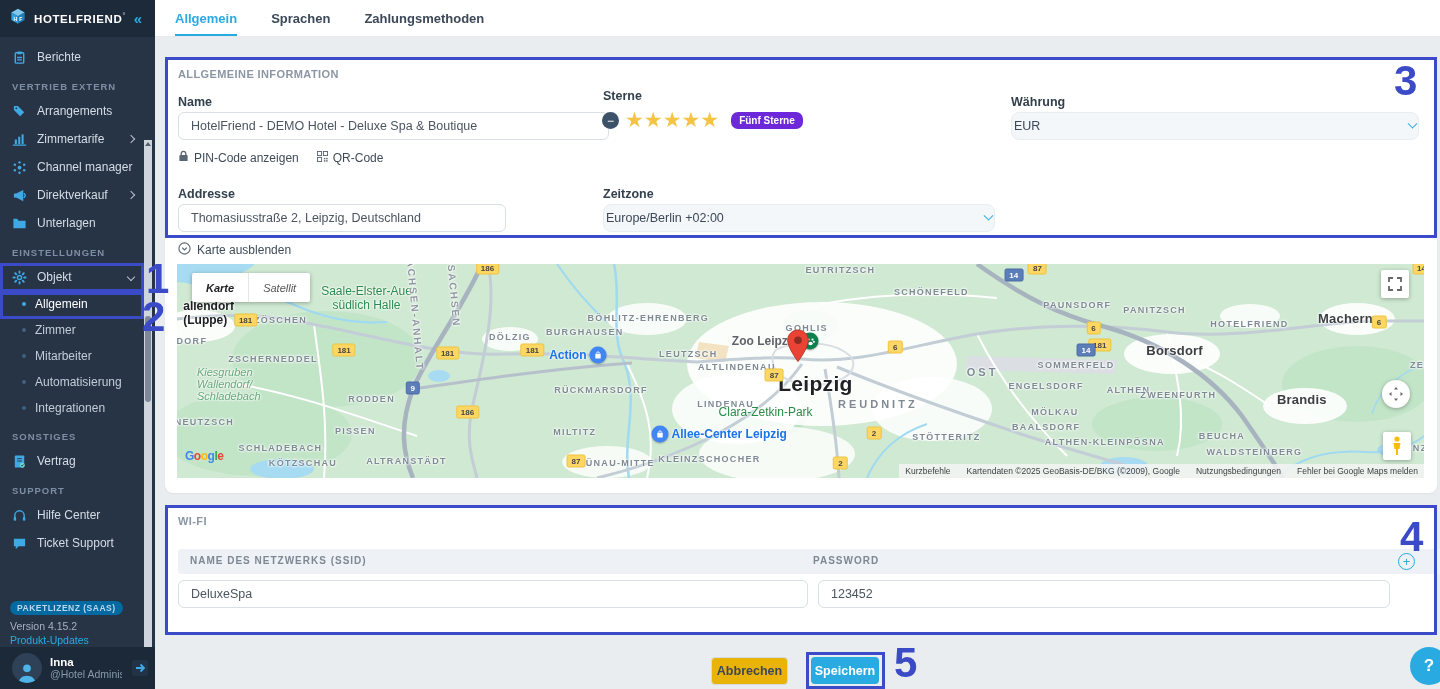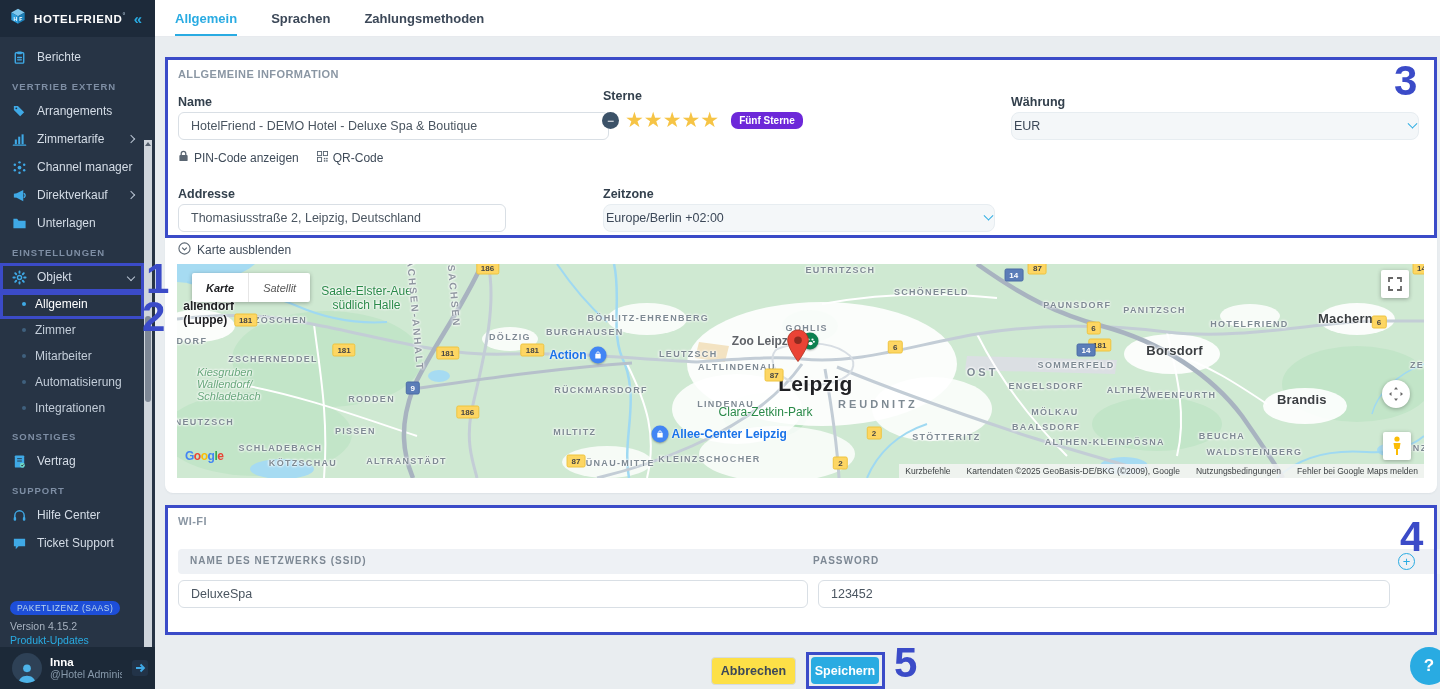--- a/index.html
+++ b/index.html
@@ -27,21 +27,21 @@
   .side-subitem.active { color:#fff; }
   .side-subitem.active .dot { background:#3fa9e6; }
   .chevron { width:6px; height:6px; border-right:1.5px solid #b9c4d2; border-bottom:1.5px solid #b9c4d2; }
   .chevron.right { transform:rotate(-45deg); }
   .chevron.down { transform:rotate(45deg); }
   .side-scrollbar { position:absolute; left:144px; top:140px; width:8px; height:507px; background:#cfd5dc; }
   .side-scrollbar .arrow { width:0; height:0; margin:2px auto 0; border-left:3px solid transparent;
     border-right:3px solid transparent; border-bottom:4px solid #55606e; }
   .side-scrollbar .thumb { position:absolute; left:1px; top:176px; width:6px; height:86px; background:#7e8896; border-radius:3px; }
   .license-block { position:absolute; left:10px; top:597px; width:140px; }
-  .license-badge { display:inline-block; background:#1d4ed8; color:#bcd6ea; font-size:8.5px; font-weight:normal;
+  .license-badge { display:inline-block; background:#0369a1; color:#bcd6ea; font-size:8.5px; font-weight:bold;
     letter-spacing:.5px; padding:2px 7px; border-radius:7px; }
   .version-text { color:#a7b2c0; font-size:10.5px; margin-top:5px; }
   .updates-link { color:#29abe2; font-size:10.5px; margin-top:2px; cursor:pointer; }
   .user-bar { position:absolute; left:0; bottom:0; width:155px; height:42px; background:#1c2938;
     display:flex; align-items:center; padding:0 6px 0 12px; gap:8px; }
   .avatar { width:30px; height:30px; border-radius:50%; background:#2e4156; overflow:hidden; flex:0 0 30px;
     display:flex; align-items:flex-end; justify-content:center; }
   .user-meta { flex:1; overflow:hidden; }
   .user-name { color:#fff; font-size:11.5px; font-weight:bold; }
   .user-role { color:#8799ab; font-size:10.5px; white-space:nowrap; overflow:hidden; width:72px; }
@@ -119,21 +119,21 @@
   .wifi-band { position:absolute; left:13px; top:44px; width:1340px; height:25px; background:#eef1f5;
     border-radius:4px; }
   .wifi-col-h { position:absolute; top:6px; font-size:10px; font-weight:bold; color:#7d8894; letter-spacing:1px; }
   .wifi-add { position:absolute; left:1233px; top:48px; width:17px; height:17px; border:1.5px solid #29abe2;
     border-radius:50%; color:#29abe2; display:flex; align-items:center; justify-content:center;
     font-size:13px; line-height:1; cursor:pointer; }
 
   
   .btn { position:absolute; height:28px; border-radius:4px; font-size:12.5px; font-weight:bold;
     display:flex; align-items:center; justify-content:center; cursor:pointer; }
-  .btn-cancel { left:711px; top:657px; width:85px; background:#fde047; border:1px solid #d5dbe1; color:#3c4858; }
+  .btn-cancel { left:711px; top:657px; width:77px; background:#eab308; border:1px solid #d5dbe1; color:#3c4858; }
   .btn-save { left:811px; top:657px; width:68px; height:27px; background:#29abe2; color:#fff; border:none; }
   .help-bubble { position:absolute; left:1410px; top:647px; width:38px; height:38px; border-radius:50%;
     background:#29abe2; color:#fff; font-size:17px; font-weight:bold; display:flex; align-items:center;
     justify-content:center; z-index:20; cursor:pointer; }
 
   
   .ann-box { position:absolute; border:3px solid #3b4bc8; z-index:30; pointer-events:none; }
   .ann-num { position:absolute; color:#3b4bc8; font-size:42px; font-weight:bold; z-index:31;
     line-height:1; pointer-events:none; }
 </style>

